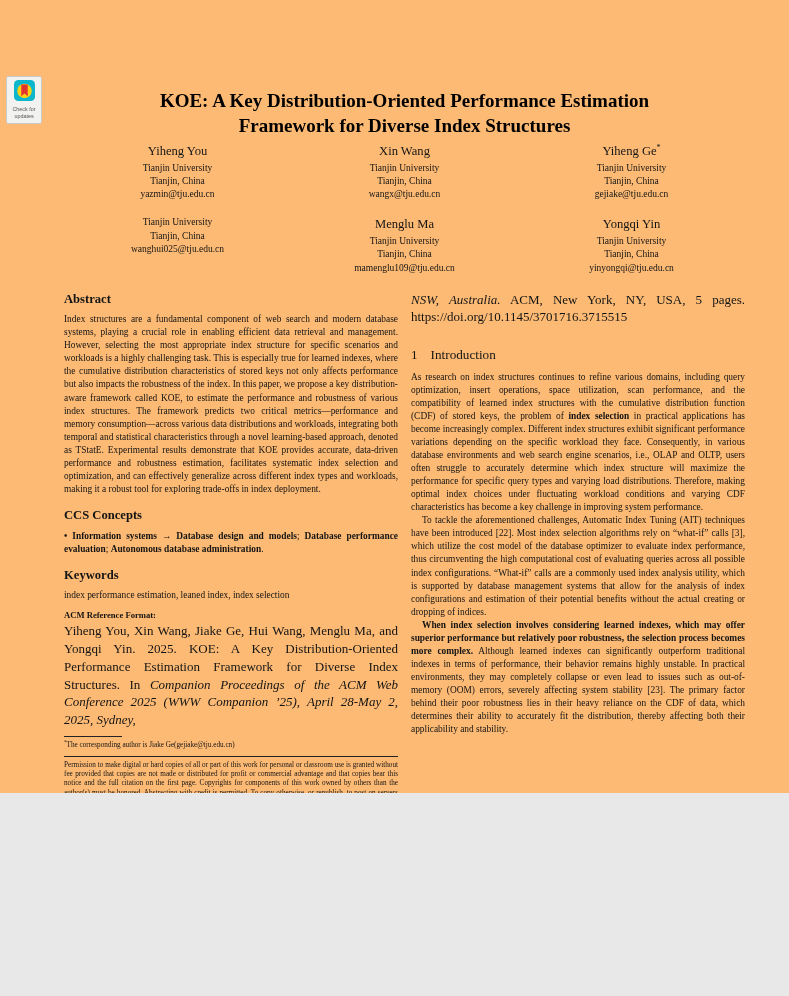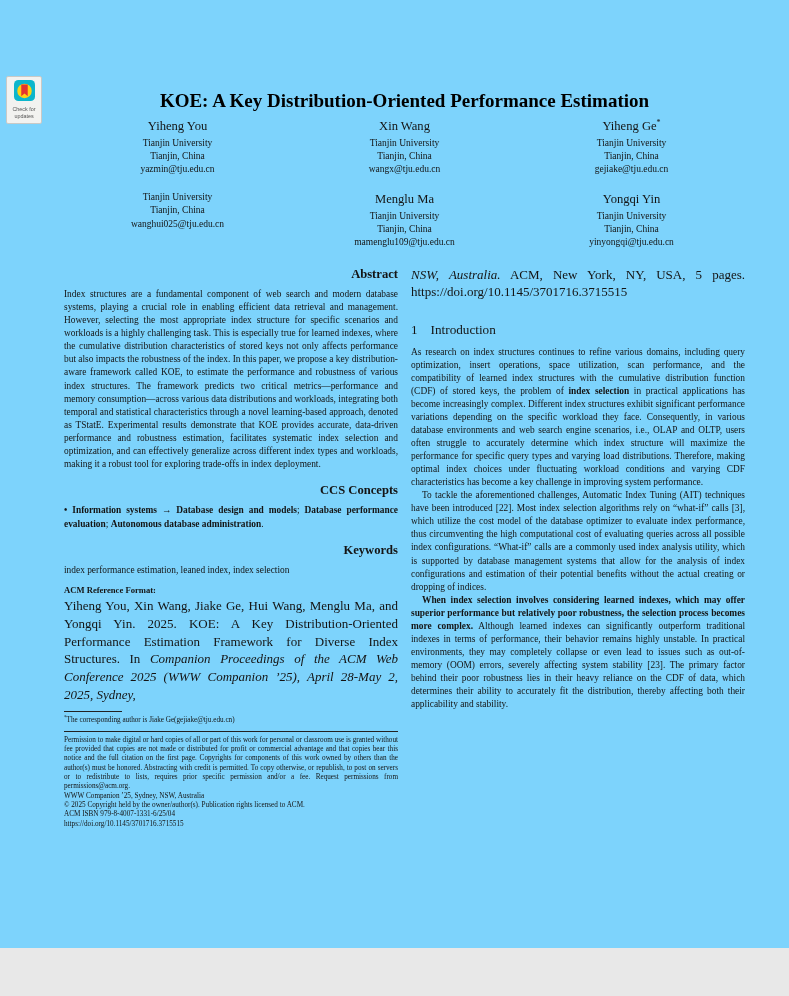--- a/index.html
+++ b/index.html
@@ -1,16 +1,16 @@
 <!DOCTYPE html>
 <html><head>
 <meta charset="utf-8">
 <style>
   html,body{margin:0;padding:0;background:#e8e8e8;}
-  .page{position:relative;width:789px;height:948px;background:#7dd3fc;color:#141414;
+  .page{position:relative;width:789px;height:793px;background:#fdba74;color:#141414;
         font-family:"Liberation Serif", serif;overflow:hidden;}
   .content{position:absolute;left:64px;top:88px;width:681px;}
 
   
   .badge{position:absolute;left:6px;top:76px;width:36px;height:48px;background:#f2f2f0;
          border:1px solid #c9c9c6;border-radius:2px;display:flex;flex-direction:column;
          align-items:center;padding-top:3px;box-sizing:border-box;cursor:pointer;}
   .badge-label{font-family:"Liberation Sans", sans-serif;font-size:5.4px;color:#555;
                text-align:center;line-height:1.25;margin-top:1px;white-space:pre-line;}
 
@@ -19,21 +19,21 @@
   .authors{display:grid;grid-template-columns:1fr 1fr 1fr;row-gap:15px;margin-top:5px;text-align:center;}
   .author-name{font-size:12.6px;line-height:1.25;margin-bottom:2px;}
   .author-name sup{font-size:8px;}
   .author-line{font-size:9.5px;line-height:1.38;}
 
   
   .columns{display:flex;gap:13px;margin-top:16px;}
   .col{width:334px;font-size:9.4px;line-height:1.39;text-align:justify;}
   .col p{margin:0;}
   .indented{text-indent:11px;}
-  h2{font-size:12.6px;margin:11px 0 5px 0;font-weight:bold;text-align:right;}
+  h2{font-size:12.6px;margin:11px 0 5px 0;font-weight:bold;text-align:left;}
   h2.first{margin-top:0;}
   .sec-heading{font-size:13.2px;font-weight:normal;margin:20px 0 6px 0;text-align:left;}
   .sec-num{margin-right:13px;}
 
   .small{font-size:13px;line-height:1.37;}
   .small-heading{font-size:8.6px;font-weight:bold;margin-top:8px;}
   .tiny{font-size:7.2px;line-height:1.3;}
   .footnote-rule{width:58px;border-top:0.8px solid #222;margin:7px 0 3px 0;}
   .full-rule{border-top:0.8px solid #222;margin:5px 0 4px 0;}
   .venue-line{}
@@ -54,21 +54,21 @@
         <rect x="0" y="0" width="24" height="24" rx="5" fill="#0cb6cc"></rect>
         <circle cx="12" cy="12.5" r="8.3" fill="#fed116"></circle>
         <path d="M8.3 5.2 h7.4 v13.4 l-3.7 -3.1 l-3.7 3.1 z" fill="#e2342f"></path>
       </svg>
     </span>
     <span class="badge-label">Check for
 updates</span>
   </div>
 
   <div class="content">
-    <h1 class="title"><span>KOE: A Key Distribution-Oriented Performance Estimation</span><br></h1>
+    <h1 class="title"><span>KOE: A Key Distribution-Oriented Performance Estimation</span><br><span>Framework for Diverse Index Structures</span></h1>
 
     <div class="authors">
       <div class="author">
         <div class="author-name"><span>Yiheng You</span><sup></sup></div>
         <div class="author-line">Tianjin University</div>
         <div class="author-line">Tianjin, China</div>
         <div class="author-line">yazmin@tju.edu.cn</div>
       </div>
       <div class="author">
         <div class="author-name"><span>Xin Wang</span><sup></sup></div>

